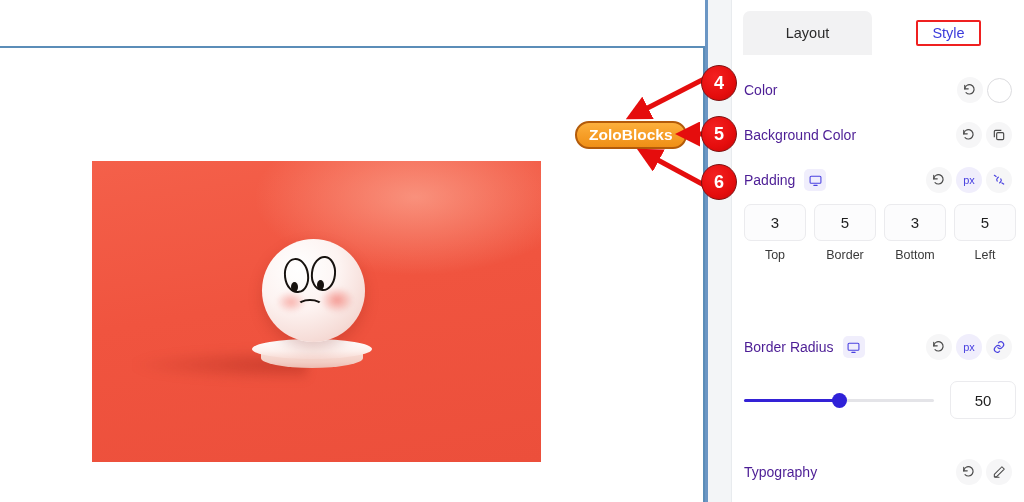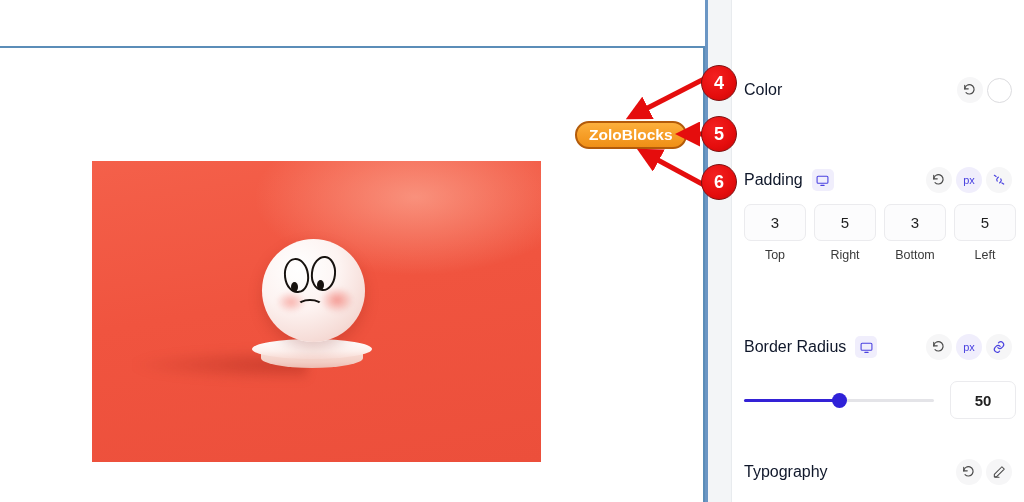--- a/index.html
+++ b/index.html
@@ -206,22 +206,22 @@
   
   .prop-row {
     position: absolute;
     left: 12px;
     width: 268px;
     height: 34px;
     display: flex;
     align-items: center;
   }
   .prop-label {
-    font-size: 16px;
-    color: #0f172a;
+    font-size: 14px;
+    color: #4c1d95;
     white-space: nowrap;
   }
   .prop-actions {
     margin-left: auto;
     display: flex;
     align-items: center;
     gap: 4px;
   }
 
   
@@ -303,21 +303,20 @@
   }
 
   
   #radius-slider-row {
     position: absolute;
     left: 12px; top: 382px;
     width: 272px;
     height: 36px;
     display: flex;
     align-items: center;
-    font-weight: bold;
   }
   #slider-track {
     position: relative;
     width: 190px;
     height: 3px;
     background: #e4e4e8;
     border-radius: 2px;
     cursor: pointer;
   }
   #slider-fill {
@@ -422,34 +421,59 @@
       <div class="mouth"></div>
     </div>
   </div>
 </div>
 
 <div id="panel-rail"></div>
 <div id="panel-gutter"></div>
 
 <div id="settings-panel">
 
+  <div id="panel-tabs">
+    <div class="tab inactive">
+      <span class="tab-label">Layout</span>
+    </div>
+    <div class="tab active">
+      <span class="tab-label">Style</span>
+    </div>
+  </div>
 
   <div class="prop-row" style="top:73px;">
     <span class="prop-label">Color</span>
     <span class="prop-actions">
       <span class="icon-btn">
         <svg width="14" height="14" viewBox="0 0 24 24" fill="none" stroke="#4a4a4a" stroke-width="2" stroke-linecap="round">
           <path d="M3 10 a8 8 0 1 1 2.2 6.4"></path>
             <polyline points="3,4 3,10 9,10"></polyline>
         </svg>
       </span>
       <span class="color-swatch"></span>
     </span>
   </div>
 
+  <div class="prop-row" style="top:118px;">
+    <span class="prop-label">Background Color</span>
+    <span class="prop-actions">
+      <span class="icon-btn">
+        <svg width="14" height="14" viewBox="0 0 24 24" fill="none" stroke="#4a4a4a" stroke-width="2" stroke-linecap="round">
+          <path d="M3 10 a8 8 0 1 1 2.2 6.4"></path>
+            <polyline points="3,4 3,10 9,10"></polyline>
+        </svg>
+      </span>
+      <span class="icon-btn">
+        <svg width="14" height="14" viewBox="0 0 24 24" fill="none" stroke="#4a4a4a" stroke-width="2" stroke-linejoin="round">
+          <rect x="8" y="8" width="12" height="12" rx="2"></rect>
+            <path d="M4 16V6a2 2 0 0 1 2-2h10"></path>
+        </svg>
+      </span>
+    </span>
+  </div>
 
   <div class="prop-row" style="top:163px;justify-content:flex-end;">
     <span class="prop-label">Padding</span>
     <span class="device-icon">
       <svg width="13" height="13" viewBox="0 0 24 24" fill="none" stroke="#4a42e0" stroke-width="2" stroke-linecap="round" stroke-linejoin="round">
         <rect x="2" y="4" width="20" height="13" rx="2"></rect>
           <line x1="9" y1="21" x2="15" y2="21"></line>
       </svg>
     </span>
     <span class="prop-actions">
@@ -471,21 +495,21 @@
     </span>
   </div>
 
   <div id="padding-inputs">
     <div class="pad-cell">
       <div class="pad-input">3</div>
       <div class="pad-caption">Top</div>
     </div>
     <div class="pad-cell">
       <div class="pad-input">5</div>
-      <div class="pad-caption">Right</div>
+      <div class="pad-caption">Border</div>
     </div>
     <div class="pad-cell">
       <div class="pad-input">3</div>
       <div class="pad-caption">Bottom</div>
     </div>
     <div class="pad-cell">
       <div class="pad-input">5</div>
       <div class="pad-caption">Left</div>
     </div>
   </div>

